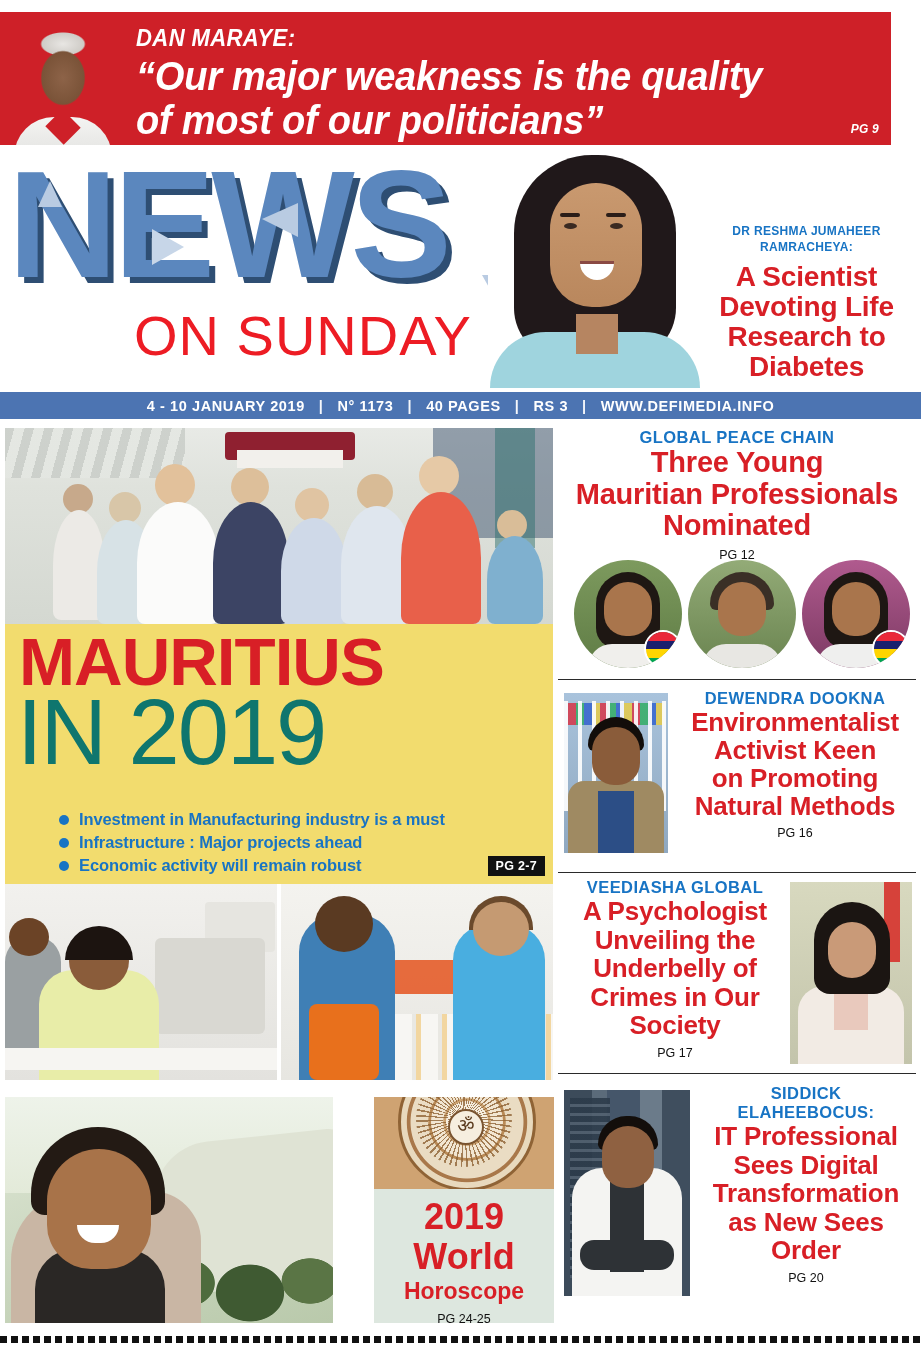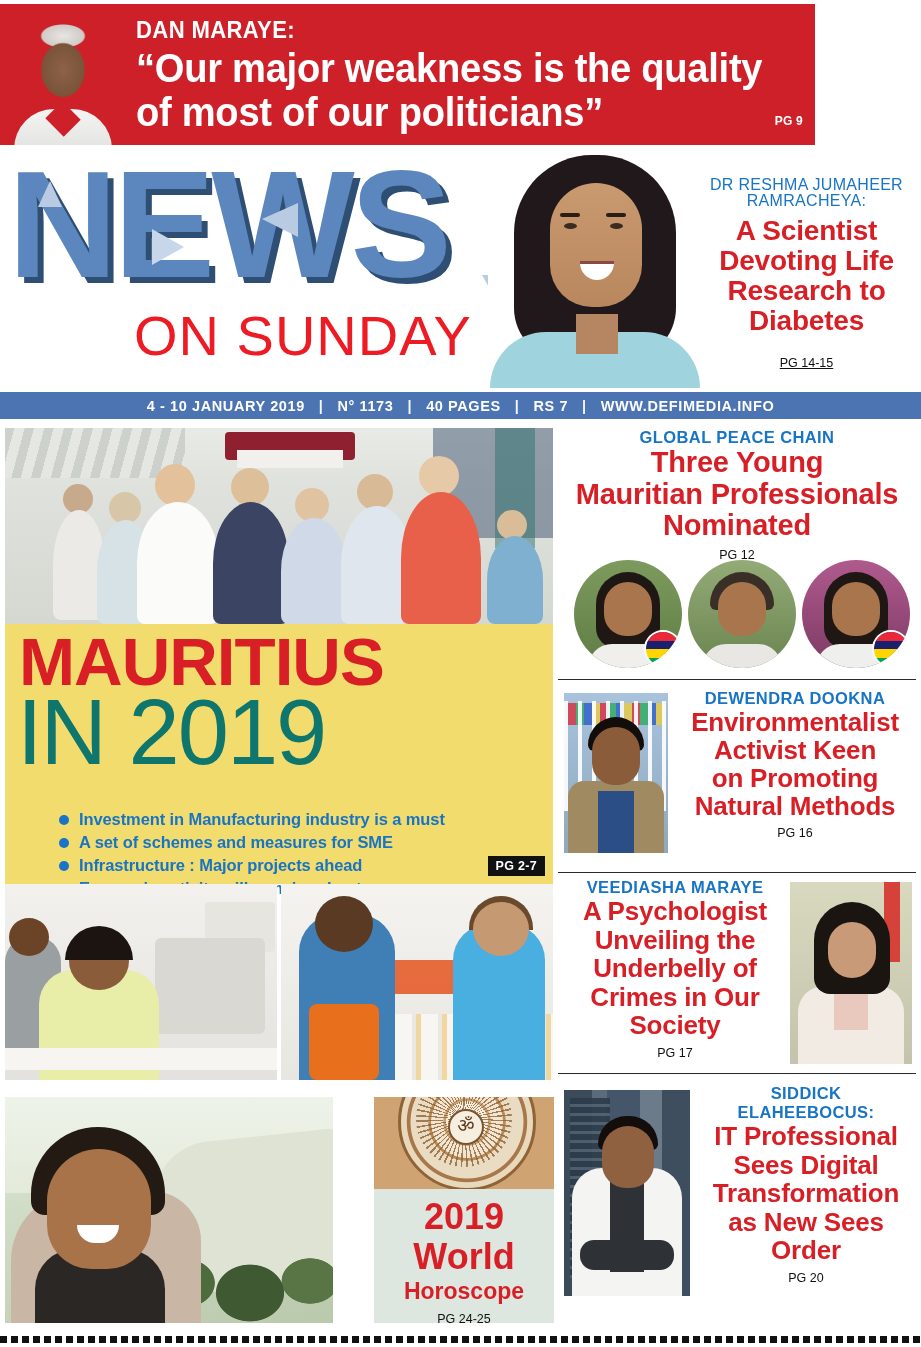--- a/index.html
+++ b/index.html
@@ -5,22 +5,22 @@
   html,body{margin:0;padding:0;background:#fff;}
   body{
     width:921px;height:1347px;overflow:hidden;
     font-family:"Liberation Sans",sans-serif;
     -webkit-font-smoothing:antialiased;
   }
   .page{position:relative;width:921px;height:1347px;background:#fff;}
 
   
   .top-banner{
-    position:absolute;left:0;top:4px;width:815px;height:145px;
-    background:#CE2028;overflow:hidden;
+    position:absolute;left:0;top:12px;width:891px;height:145px;
+    background:#CE2028;overflow:hidden;font-style:italic;
   }
   .banner-photo{
     position:absolute;left:8px;top:8px;width:110px;height:137px;
     overflow:hidden;
   }
   .banner-photo .face{
     position:absolute;left:0;top:0;width:110px;height:137px;
     background:
       radial-gradient(ellipse 34px 42px at 55px 58px,#8d6348 0%,#7a5338 62%,rgba(122,83,56,0) 66%),
       radial-gradient(ellipse 38px 20px at 55px 24px,#e8e6e3 0%,#cfccc7 55%,rgba(207,204,199,0) 60%),
@@ -91,21 +91,21 @@
   .mast-photo .brow{position:absolute;width:20px;height:4px;background:#2a1d18;border-radius:3px;top:64px;}
   .mast-photo .brow.l{left:72px;} .mast-photo .brow.r{left:118px;}
   .mast-photo .smile{
     position:absolute;left:92px;top:112px;width:34px;height:16px;
     background:#fff;border-radius:0 0 18px 18px;border-top:3px solid #8a4a44;
   }
   .mast-head-txt{
     position:absolute;left:700px;top:32px;width:213px;text-align:center;
   }
   .mast-kicker{
-    color:#1874C4;font-weight:normal;font-size:16px;line-height:16px;letter-spacing:.3px;
+    color:#1874C4;font-weight:bold;font-size:12px;line-height:16px;letter-spacing:.3px;margin-top:46px;
   }
   .mast-title{
     color:#D81F26;font-weight:bold;font-size:28px;line-height:30px;margin-top:7px;
     letter-spacing:-0.2px;
   }
   .mast-pg{color:#111;font-size:12.5px;margin-top:20px;font-weight:normal;text-decoration:underline;}
 
   
   .datebar{
     position:absolute;left:0;top:392px;width:921px;height:27px;
@@ -379,21 +379,21 @@
     </div>
   </div>
 
   <div class="datebar">
     <span>4 - 10 JANUARY 2019</span>
     <span class="sep">|</span>
     <span>N° 1173</span>
     <span class="sep">|</span>
     <span>40 PAGES</span>
     <span class="sep">|</span>
-    <span>RS 7</span>
+    <span>RS 3</span>
     <span class="sep">|</span>
     <span>WWW.DEFIMEDIA.INFO</span>
   </div>
 
   <div class="left-col">
 
     <div class="hero-photo">
       <div class="crowd">
         <div class="roof"></div>
         <div class="tent"></div>
@@ -418,21 +418,20 @@
         <div class="ph" style="left:492px;top:82px;width:30px;height:30px;background:#d9bd98;"></div>
         <div class="p" style="left:482px;top:108px;width:56px;height:88px;background:#7fb0cf;"></div>
       </div>
     </div>
 
     <div class="yellow-box">
       <div class="yb-mauritius">MAURITIUS</div>
       <div class="yb-in2019">IN 2019</div>
       <ul class="yb-bullets">
         <li>Investment in Manufacturing industry is a must</li>
-        <li>A set of schemes and measures for SME</li>
         <li>Infrastructure : Major projects ahead</li>
         <li>Economic activity will remain robust</li>
       </ul>
       <div class="pgbox">PG 2-7</div>
     </div>
 
     <div class="lower-photos">
       <div class="lp lp-left">
         <div class="factory-bg"></div>
         <div class="machine2"></div>
@@ -556,21 +555,21 @@
           <div>on Promoting</div>
           <div>Natural Methods</div>
         </div>
         <div class="r-pg">PG 16</div>
       </div>
       <div class="rule" style="position:absolute;left:0;bottom:0;width:358px;"></div>
     </div>
 
     <div class="vee rsec">
       <div class="txt">
-        <div class="r-kicker">VEEDIASHA MARAYE</div>
+        <div class="r-kicker">VEEDIASHA GLOBAL</div>
         <div class="r-title">
           <div>A Psychologist</div>
           <div>Unveiling the</div>
           <div>Underbelly of</div>
           <div>Crimes in Our</div>
           <div>Society</div>
         </div>
         <div class="r-pg">PG 17</div>
       </div>
       <div class="photo">

